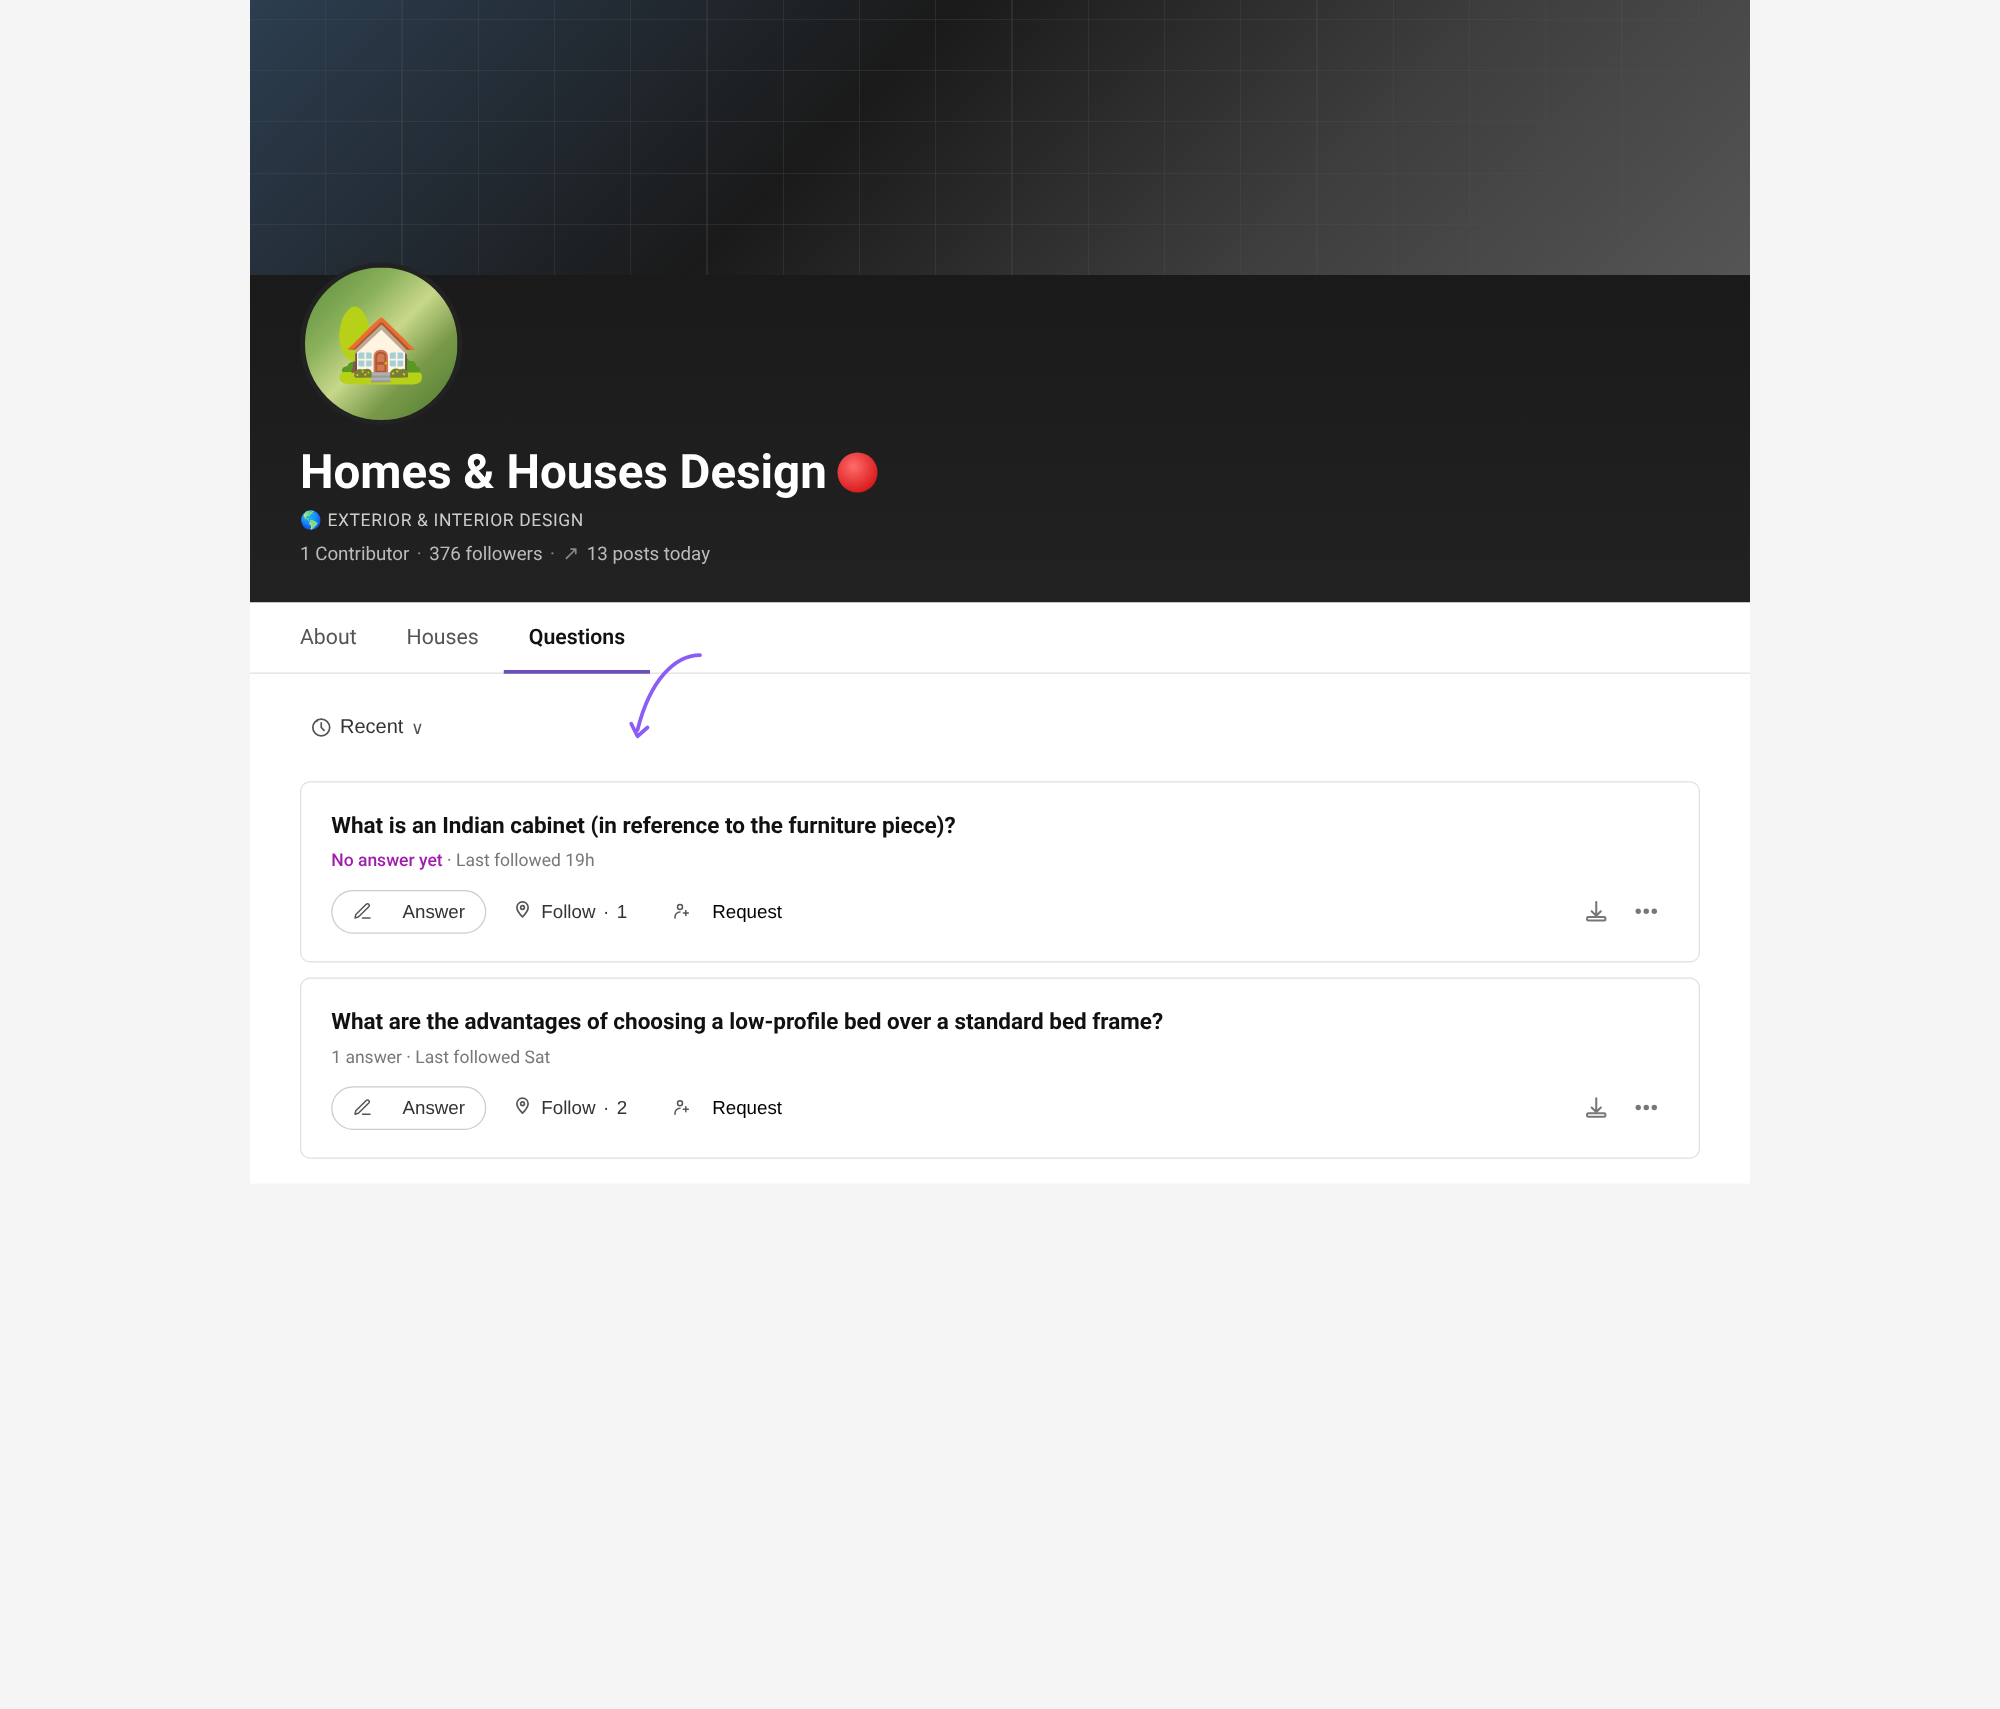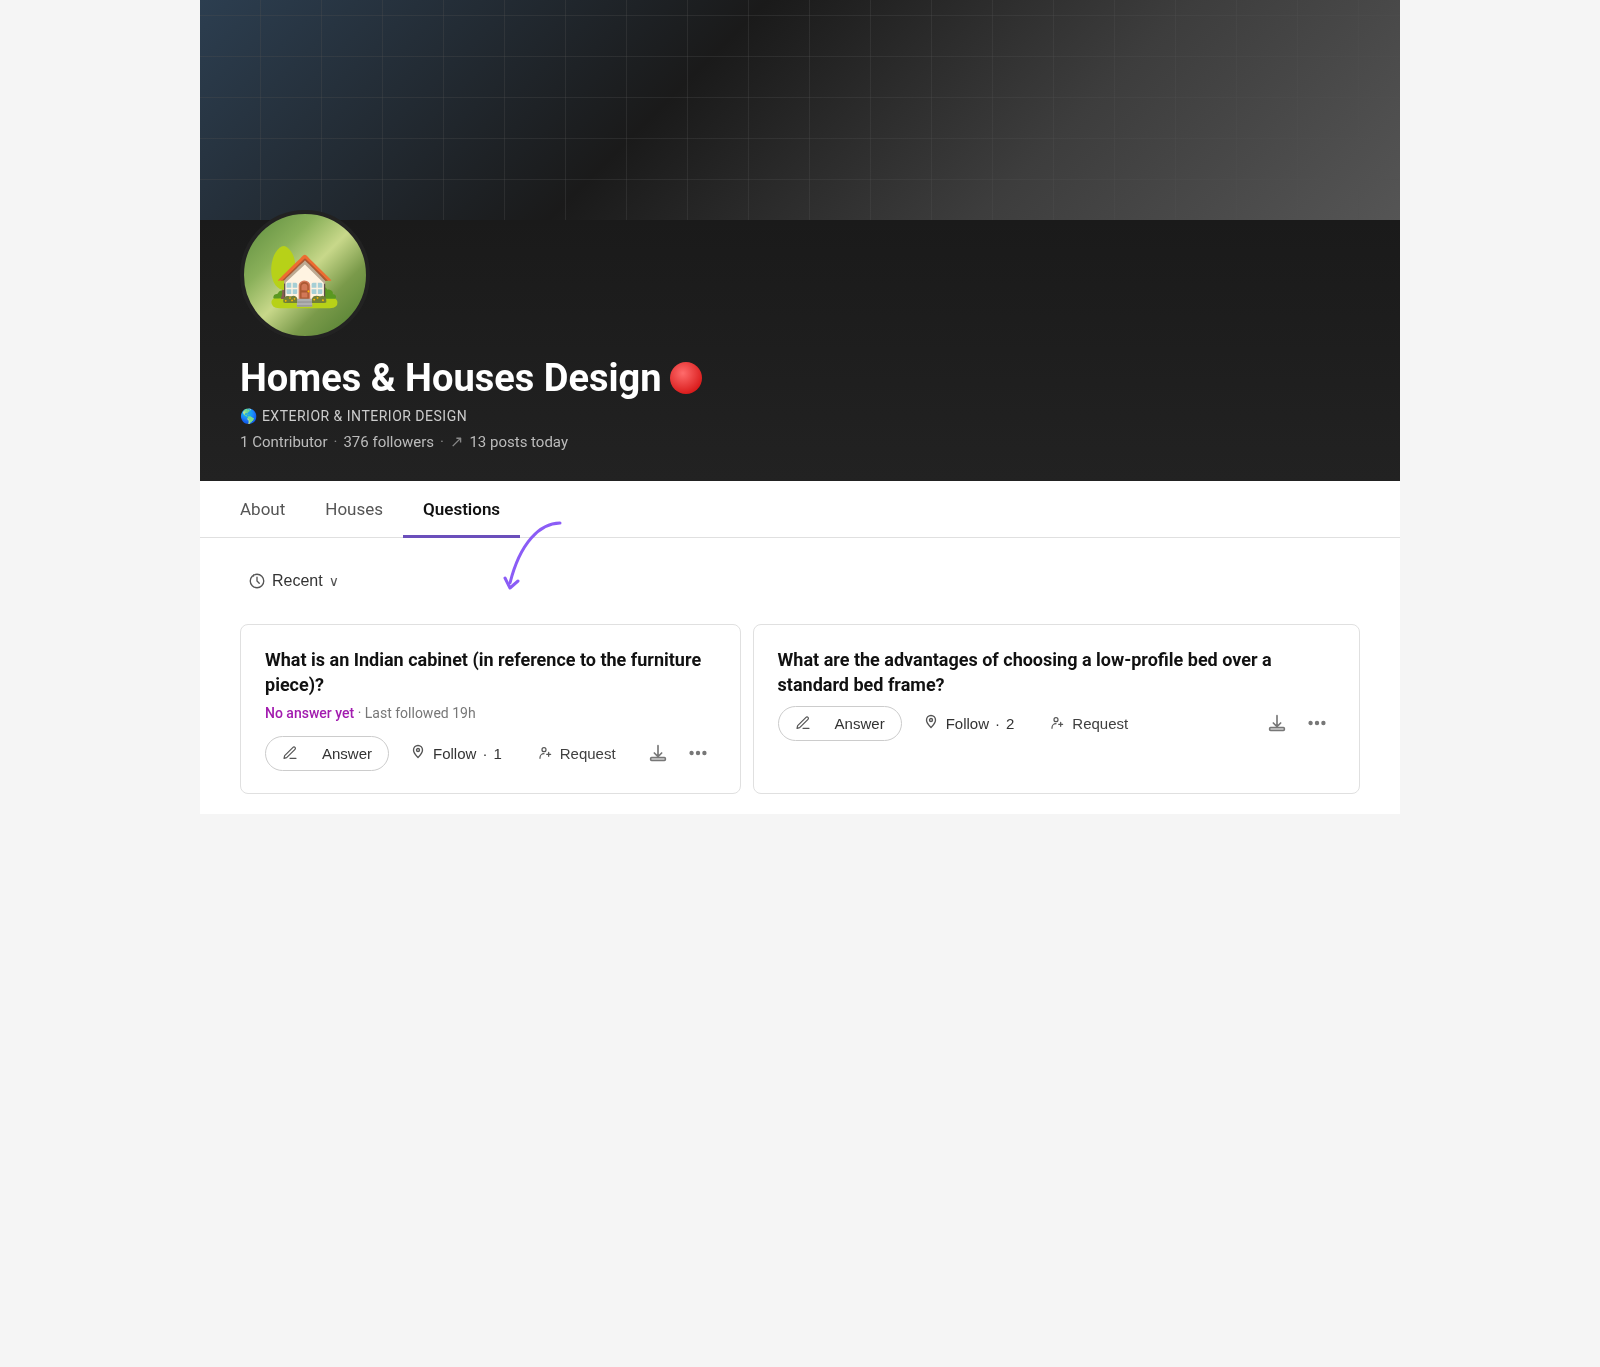--- a/index.html
+++ b/index.html
@@ -187,21 +187,21 @@
       fill: none;
     }
     .chevron {
       font-size: 14px;
       color: #555;
     }
 
     
     .questions-list {
       display: flex;
-      flex-direction: row;
+      flex-direction: column;
       gap: 12px;
     }
     .question-card {
       border: 1px solid #e0e0e0;
       border-radius: 8px;
       padding: 22px 24px;
       background: white;
     }
     .question-title {
       font-size: 18px;
@@ -258,26 +258,26 @@
     .follow-btn svg {
       width: 18px;
       height: 18px;
       stroke: #555;
       fill: none;
       stroke-width: 1.8;
     }
     .request-btn {
       display: flex;
       align-items: center;
-      gap: 6px;
+      gap: 16px;
       padding: 8px 16px;
       border: none;
       background: none;
       font-size: 15px;
-      color: #404040;
+      color: #000000;
       cursor: pointer;
     }
     .request-btn svg {
       width: 16px;
       height: 16px;
       stroke: #555;
       fill: none;
       stroke-width: 1.8;
     }
     .action-spacer {
@@ -412,20 +412,25 @@
             <circle cx="5" cy="12" r="1.5" fill="#777"></circle>
             <circle cx="12" cy="12" r="1.5" fill="#777"></circle>
             <circle cx="19" cy="12" r="1.5" fill="#777"></circle>
           </svg>
         </button>
       </div>
     </div>
 
     <div class="question-card">
       <div class="question-title">What are the advantages of choosing a low-profile bed over a standard bed frame?</div>
+      <div class="question-meta">
+        <span>1 answer</span>
+        <span> · </span>
+        <span>Last followed Sat</span>
+      </div>
       <div class="question-actions">
         <button class="action-btn">
           <svg viewBox="0 0 24 24">
             <path d="M12 20h9" stroke-linecap="round"></path>
             <path d="M16.5 3.5a2.121 2.121 0 0 1 3 3L7 19l-4 1 1-4L16.5 3.5z" stroke-linecap="round" stroke-linejoin="round"></path>
           </svg>
           <span>Answer</span>
         </button>
         <button class="follow-btn">
           <svg viewBox="0 0 24 24">

